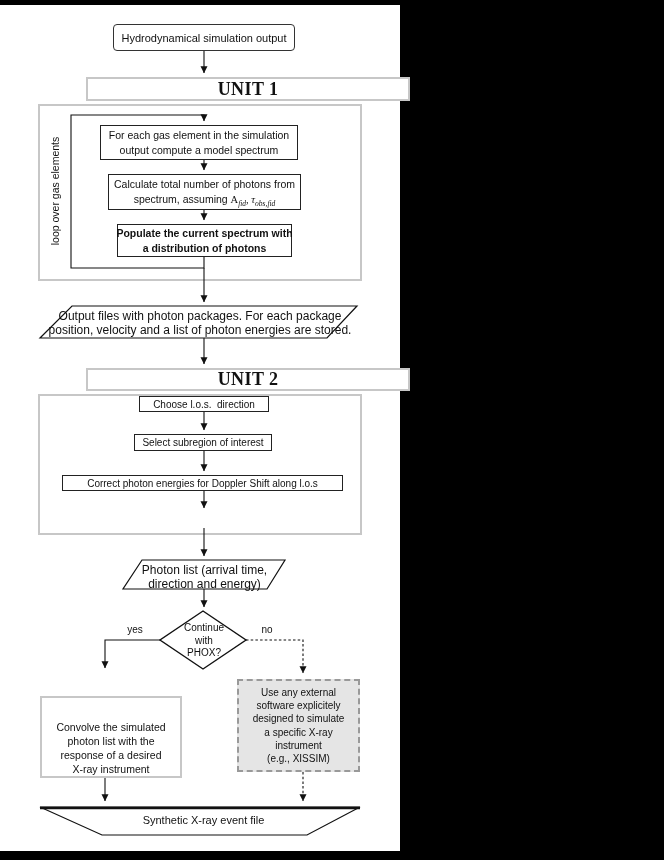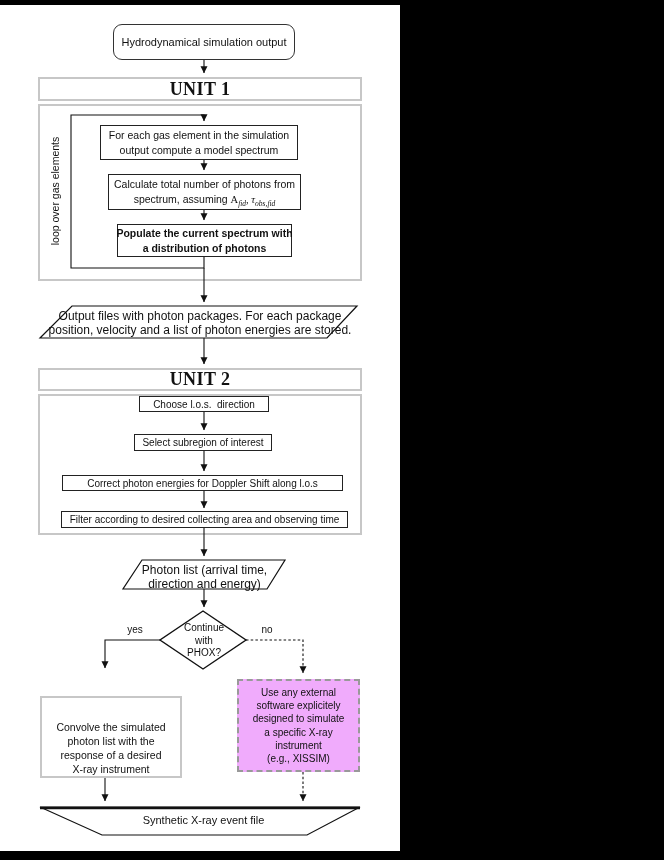--- a/index.html
+++ b/index.html
@@ -1,38 +1,38 @@
 <!DOCTYPE html>
 <html><head>
 <meta charset="utf-8">
 <style>
   html,body{margin:0;padding:0;background:#000;}
   .canvas{position:relative;width:664px;height:860px;background:#000;overflow:hidden;
           font-family:"Liberation Sans",sans-serif;color:#111;}
   .page{position:absolute;left:0;top:5px;width:400px;height:846px;background:#fff;}
   .panel{position:absolute;background:#fff;border:2.5px solid #c7c7c7;box-sizing:border-box;}
   .unit-title{display:flex;align-items:center;justify-content:center;
-              font-family:"Liberation Serif",serif;font-weight:bold;font-size:18px;letter-spacing:.4px;}
+              font-family:"Liberation Serif",serif;font-weight:bold;font-size:18px;letter-spacing:.4px;margin-left:48px;}
   .unit-title.small{font-size:16px;}
   .step{position:absolute;background:#fff;border:1.3px solid #222;box-sizing:border-box;
         display:flex;flex-direction:column;align-items:center;justify-content:center;
         text-align:center;font-size:10.5px;line-height:14.5px;white-space:pre;}
   .step.s10{font-size:10px;line-height:13px;}
   .t{position:absolute;text-align:center;font-size:12px;line-height:14px;}
   .t .ln{display:block;}
   .vlabel{position:absolute;left:55px;top:191px;transform:translate(-50%,-50%) rotate(-90deg);
           white-space:nowrap;font-size:10.5px;}
   .ser{font-family:"Liberation Serif",serif;}
   .it{font-style:italic;}
   sub{font-family:"Liberation Serif",serif;font-style:italic;font-size:7.5px;line-height:0;}
-  .dashedbox{position:absolute;left:237px;top:679px;width:123px;height:93px;background:#f0abfc;
+  .dashedbox{position:absolute;left:237px;top:679px;width:123px;height:93px;background:#e5e5e5;
              border:2px dashed #999;box-sizing:border-box;display:flex;flex-direction:column;
              justify-content:center;text-align:center;font-size:10px;line-height:13.3px;}
-  .startnode{position:absolute;left:113px;top:24px;width:182px;height:36px;background:#fff;
-             border:1.3px solid #333;border-radius:9px;box-sizing:border-box;
+  .startnode{position:absolute;left:113px;top:24px;width:182px;height:27px;background:#fff;
+             border:1.3px solid #333;border-radius:4px;box-sizing:border-box;
              display:flex;align-items:center;justify-content:center;font-size:11px;}
   svg.wires{position:absolute;left:0;top:0;}
 </style>
 </head>
 <body>
 
 <div class="canvas">
 
   <div class="page"></div>
 
@@ -115,21 +115,20 @@
   </div>
 
   <div class="t" style="left:40px;top:309px;width:320px;">
     <span class="ln">Output files with photon packages. For each package</span>
     <span class="ln">position, velocity and a list of photon energies are stored.</span>
   </div>
 
   <div class="step s10" style="left:139px;top:396px;width:130px;height:16px;">Choose l.o.s.  direction</div>
   <div class="step s10" style="left:134px;top:434px;width:138px;height:17px;">Select subregion of interest</div>
   <div class="step s10" style="left:62px;top:475px;width:281px;height:16px;">Correct photon energies for Doppler Shift along l.o.s</div>
-  <div class="step s10" style="left:61px;top:511px;width:287px;height:17px;">Filter according to desired collecting area and observing time</div>
 
   <div class="t" style="left:123px;top:563px;width:163px;">
     <span class="ln">Photon list (arrival time,</span>
     <span class="ln">direction and energy)</span>
   </div>
 
   <div class="t" style="left:161px;top:622px;width:86px;font-size:10px;line-height:12.5px;">
     <span class="ln">Continue</span>
     <span class="ln">with</span>
     <span class="ln">PHOX?</span>

